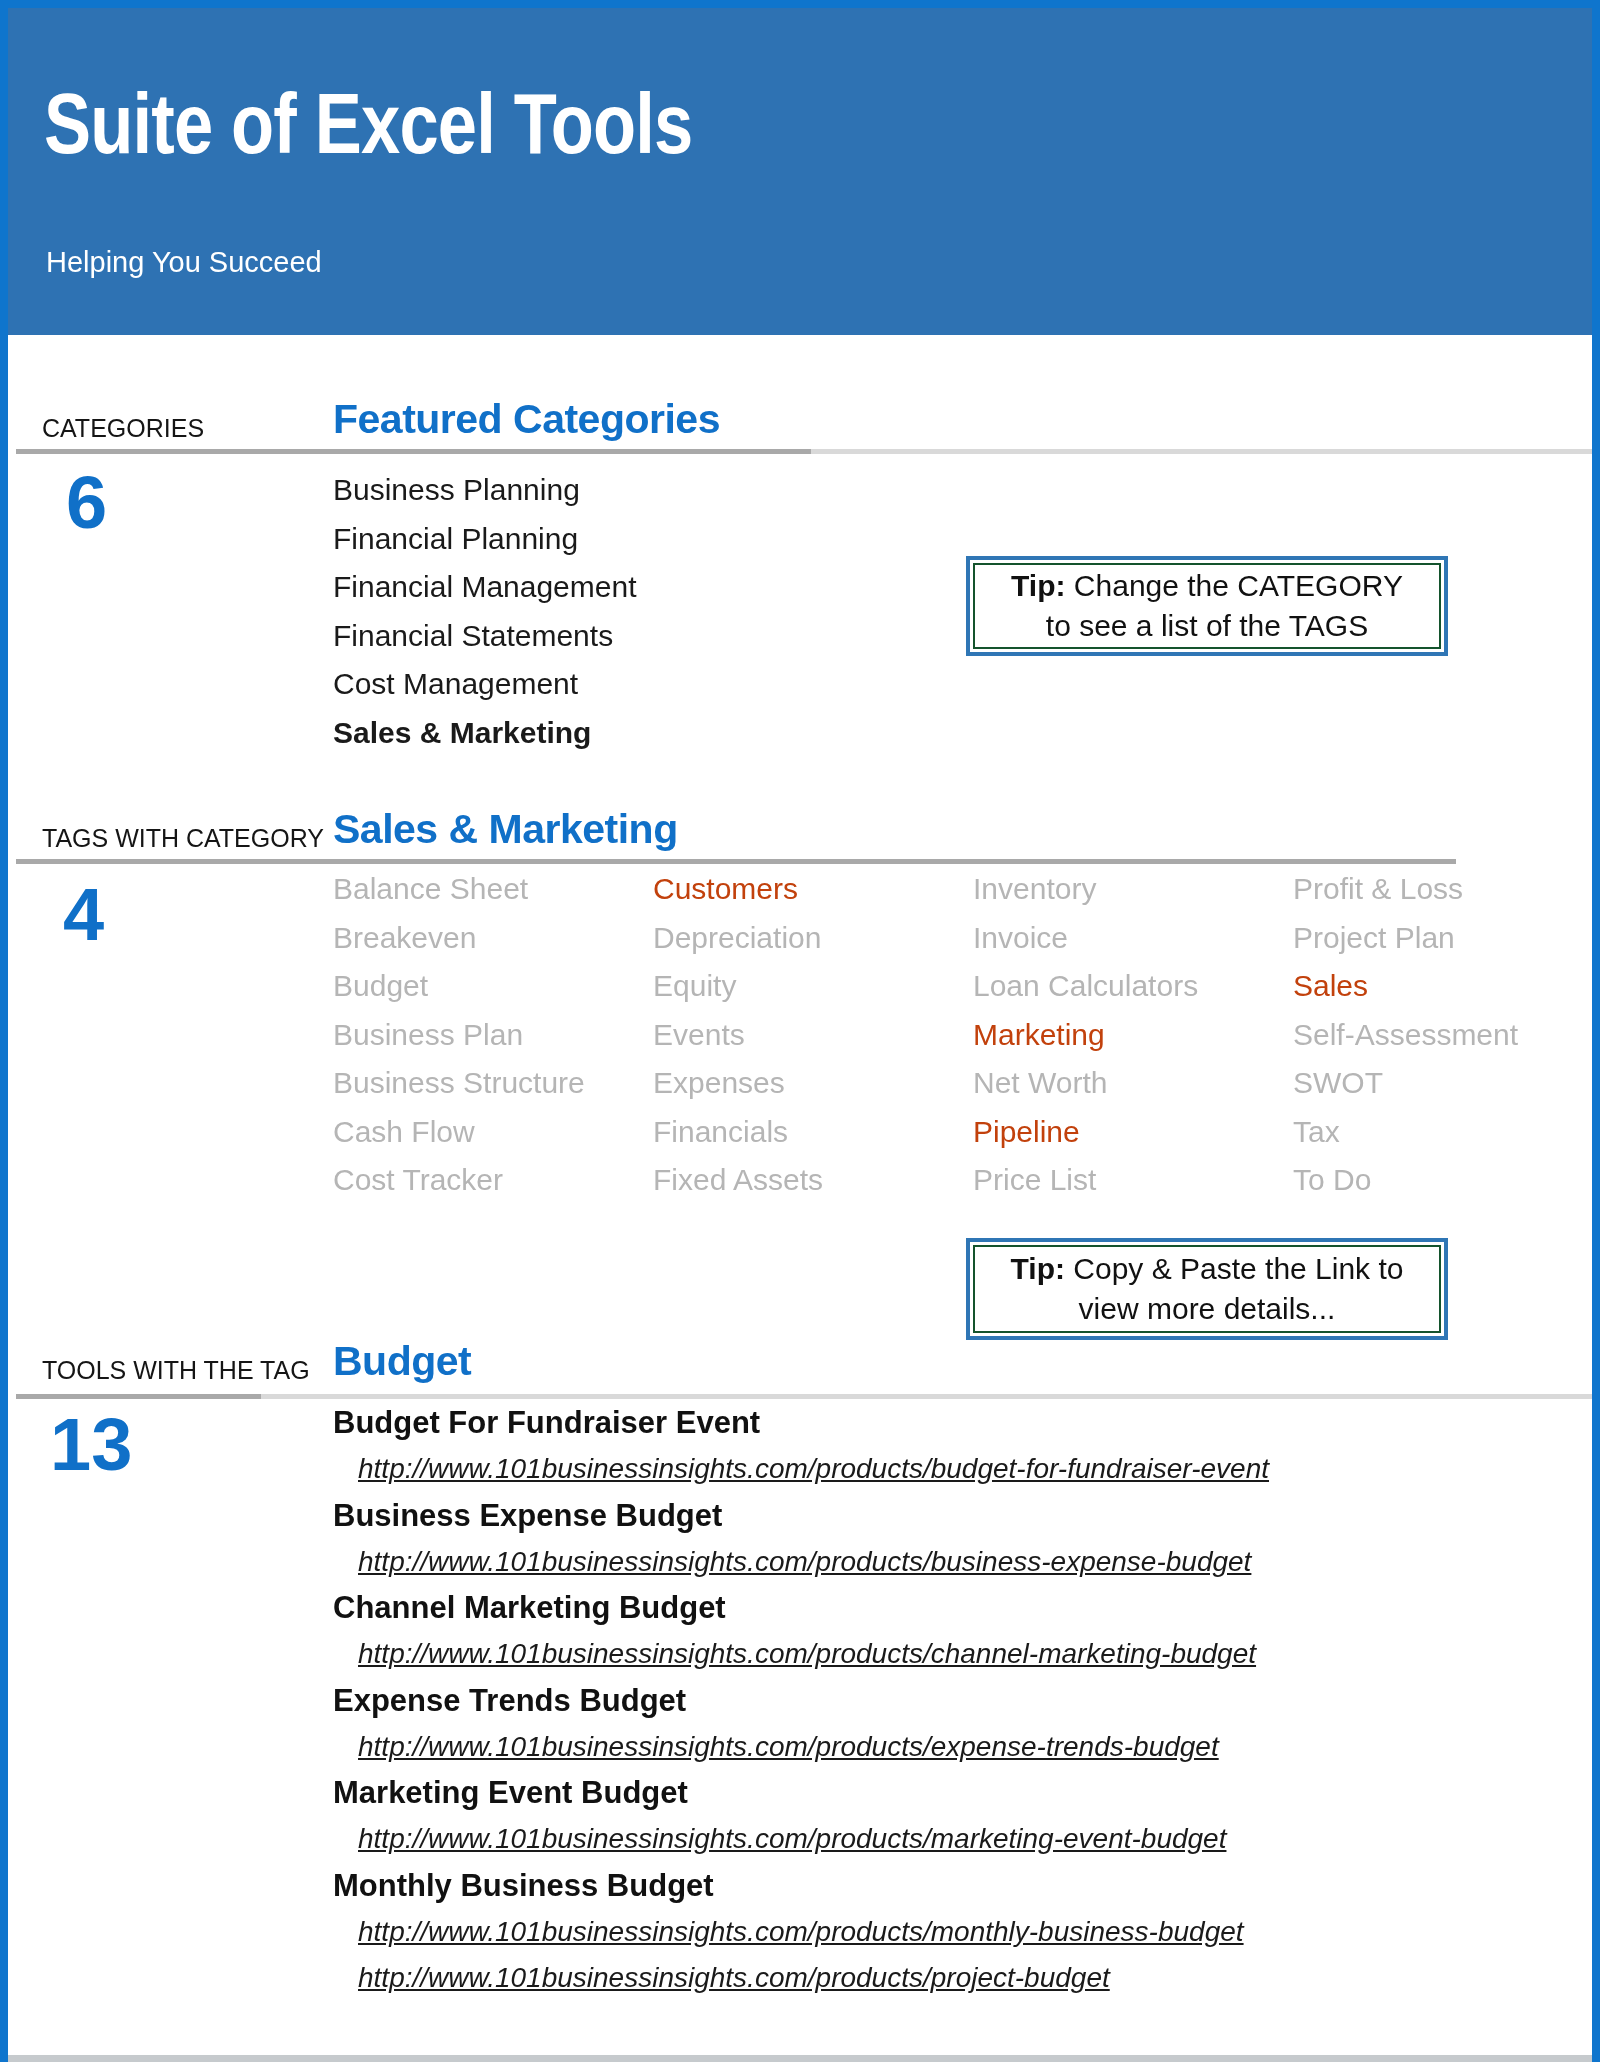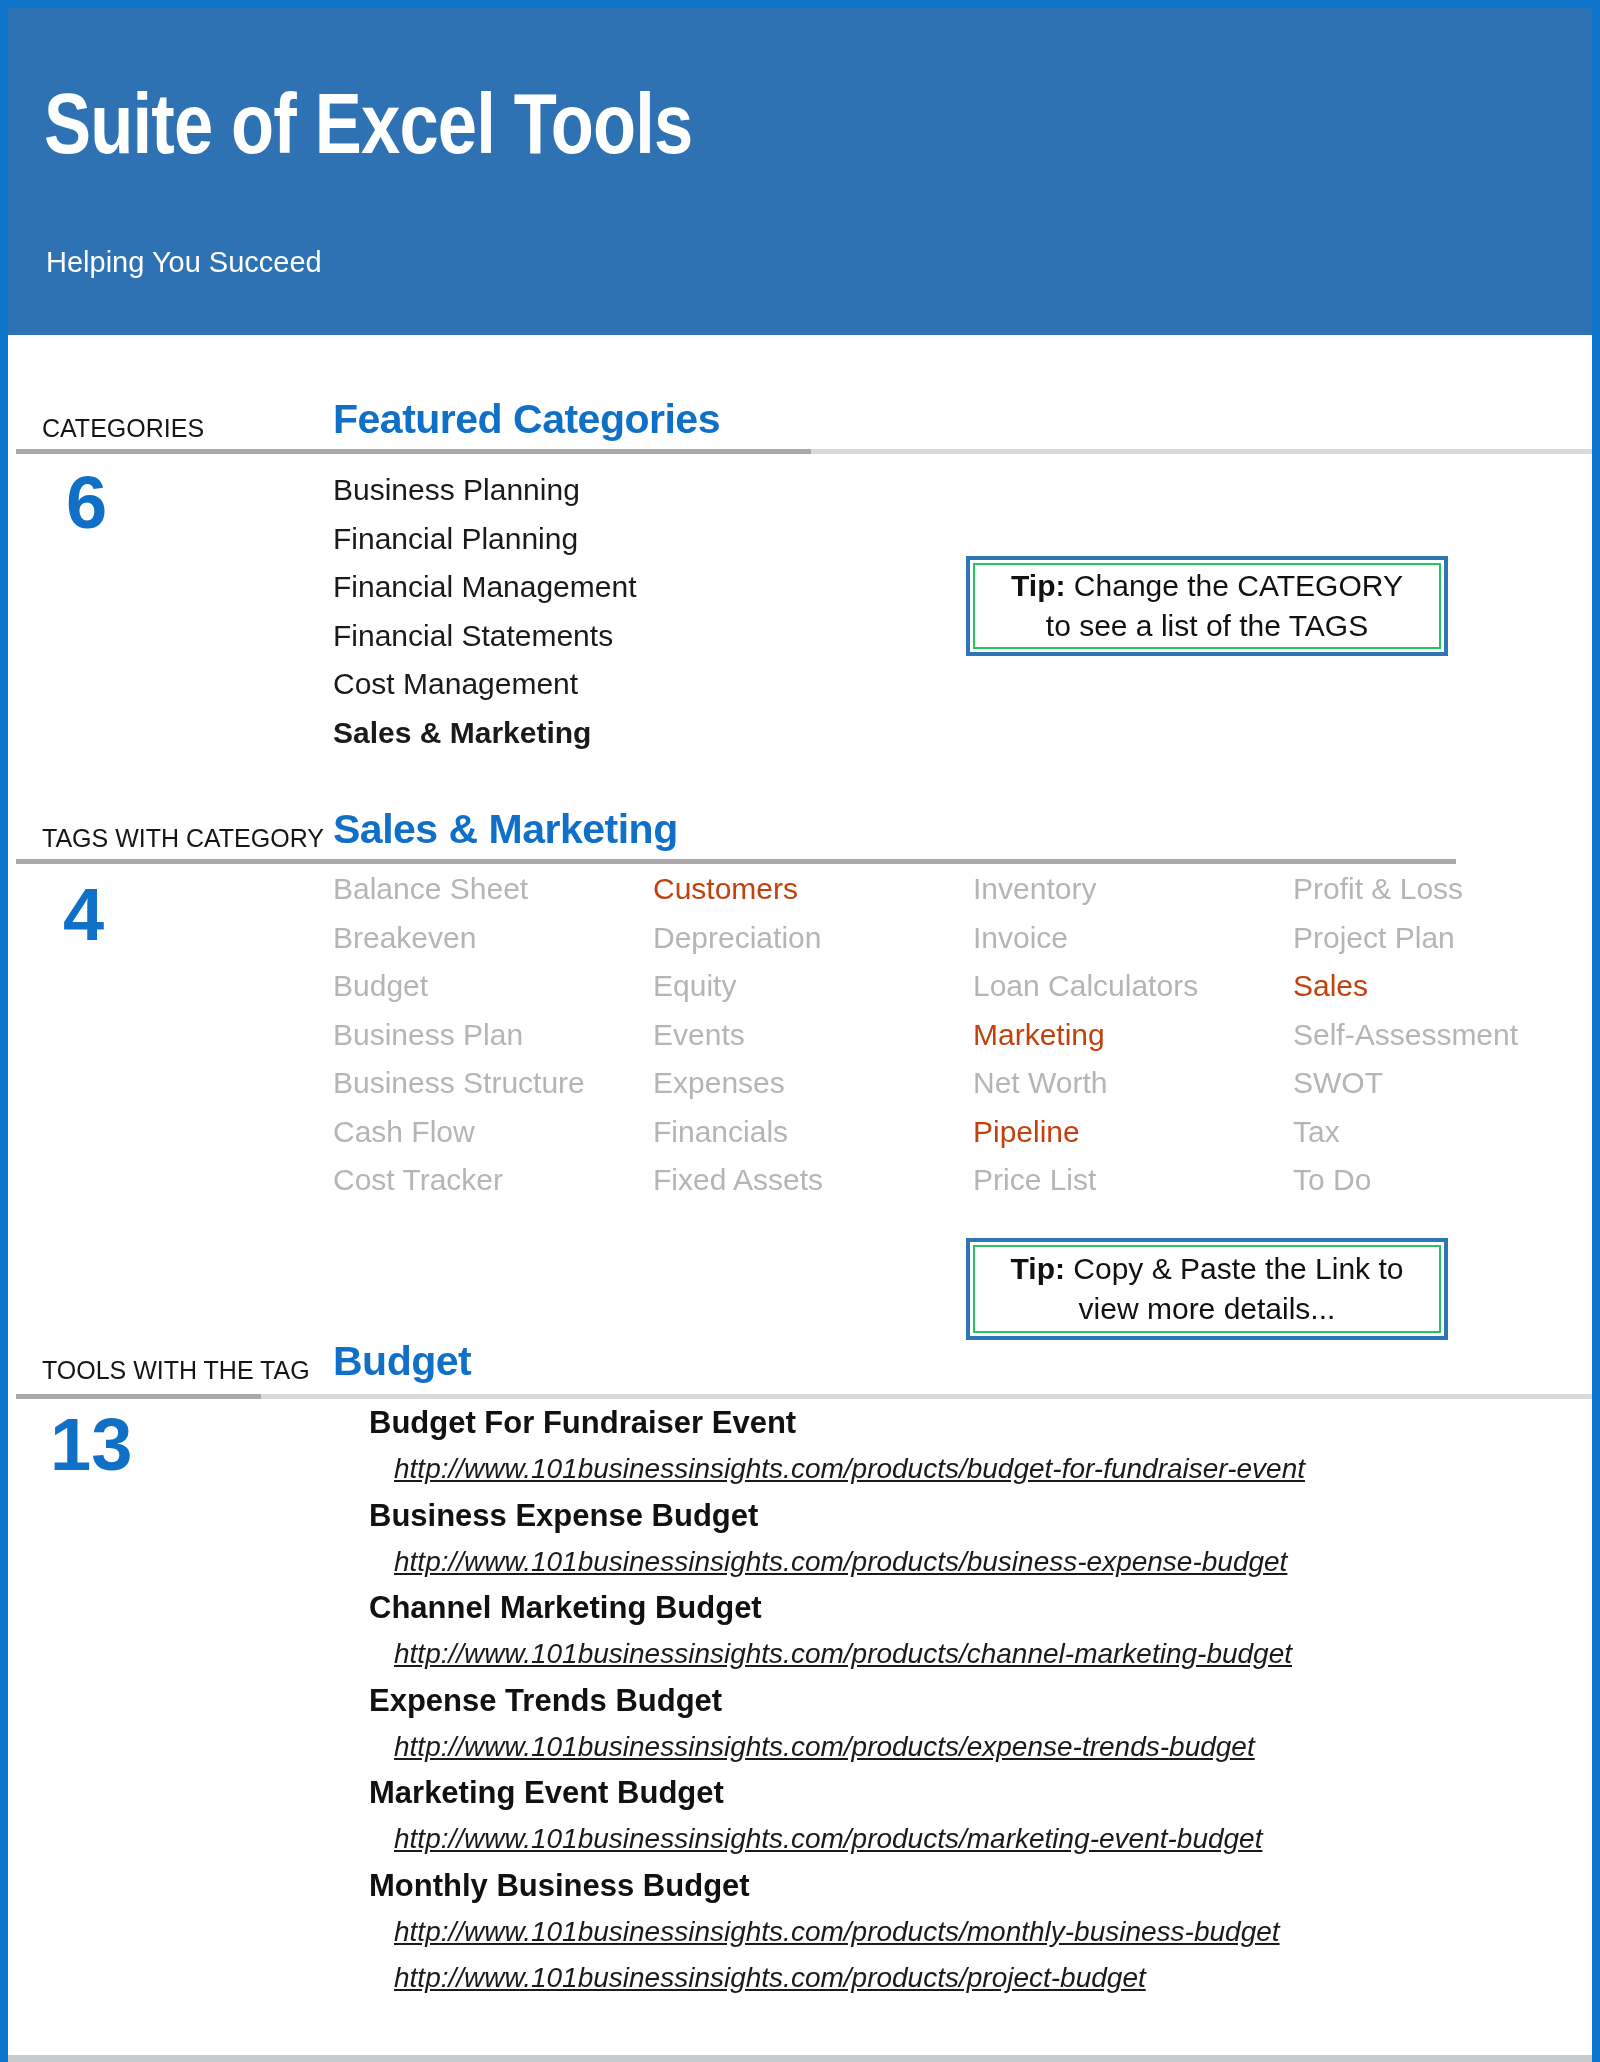--- a/index.html
+++ b/index.html
@@ -33,21 +33,21 @@
   .num-1     { left:58px;  top:458px; }
   .cat-list  { position:absolute; left:325px; top:458px; font-size:30px; line-height:48.5px; }
   .cat-item.bold { font-weight:bold; }
 
   
   .tip-box {
     position:absolute; width:482px; box-sizing:border-box;
     border:4px solid #2f76b5; padding:3px; background:#ffffff;
   }
   .tip-inner {
-    border:2px solid #22c55e; height:100%; box-sizing:border-box;
+    border:2px solid #14532d; height:100%; box-sizing:border-box;
     display:flex; align-items:center; justify-content:center;
     text-align:center; font-size:30px; line-height:40px; color:#111111; padding:3px 28px;
   }
   .tip-1 { left:958px; top:548px;  height:100px; }
   .tip-2 { left:958px; top:1230px; height:102px; }
   .tip-prefix { font-weight:bold; }
 
   
   .label-2   { left:34px;  top:816px; }
   .heading-2 { left:325px; top:798px; }
@@ -58,21 +58,21 @@
   .tag-col-3 { left:965px; }  .tag-col-4 { left:1285px; }
   .tag { color:#b5b5b5; white-space:nowrap; }
   .tag.active { color:#c2410c; font-weight:normal; }
 
   
   .label-3   { left:34px;  top:1348px; }
   .heading-3 { left:325px; top:1330px; }
   .rule-3a   { left:8px;   top:1386px; width:245px; background:#9b9b9b; }
   .rule-3b   { left:253px; top:1386px; width:1337px; }
   .num-3     { left:42px;  top:1400px; }
-  .tools-list { position:absolute; left:325px; top:1392px; width:1180px;margin-left:36px; }
+  .tools-list { position:absolute; left:325px; top:1392px; width:1180px; }
   .tool { height:92.5px; }
   .tool-name { font-size:31px; font-weight:bold; color:#111111; line-height:46px; white-space:nowrap; }
   .tool-url  {
     display:inline-block; margin-left:25px; font-size:28px; font-style:italic;
     color:#1a1a1a; line-height:46px; text-decoration:underline; white-space:nowrap;
   }
   .bottom-rule { position:absolute; left:0; bottom:0; width:1584px; height:7px; background:#c6cacd; }
 </style>
 </head>
 <body>

